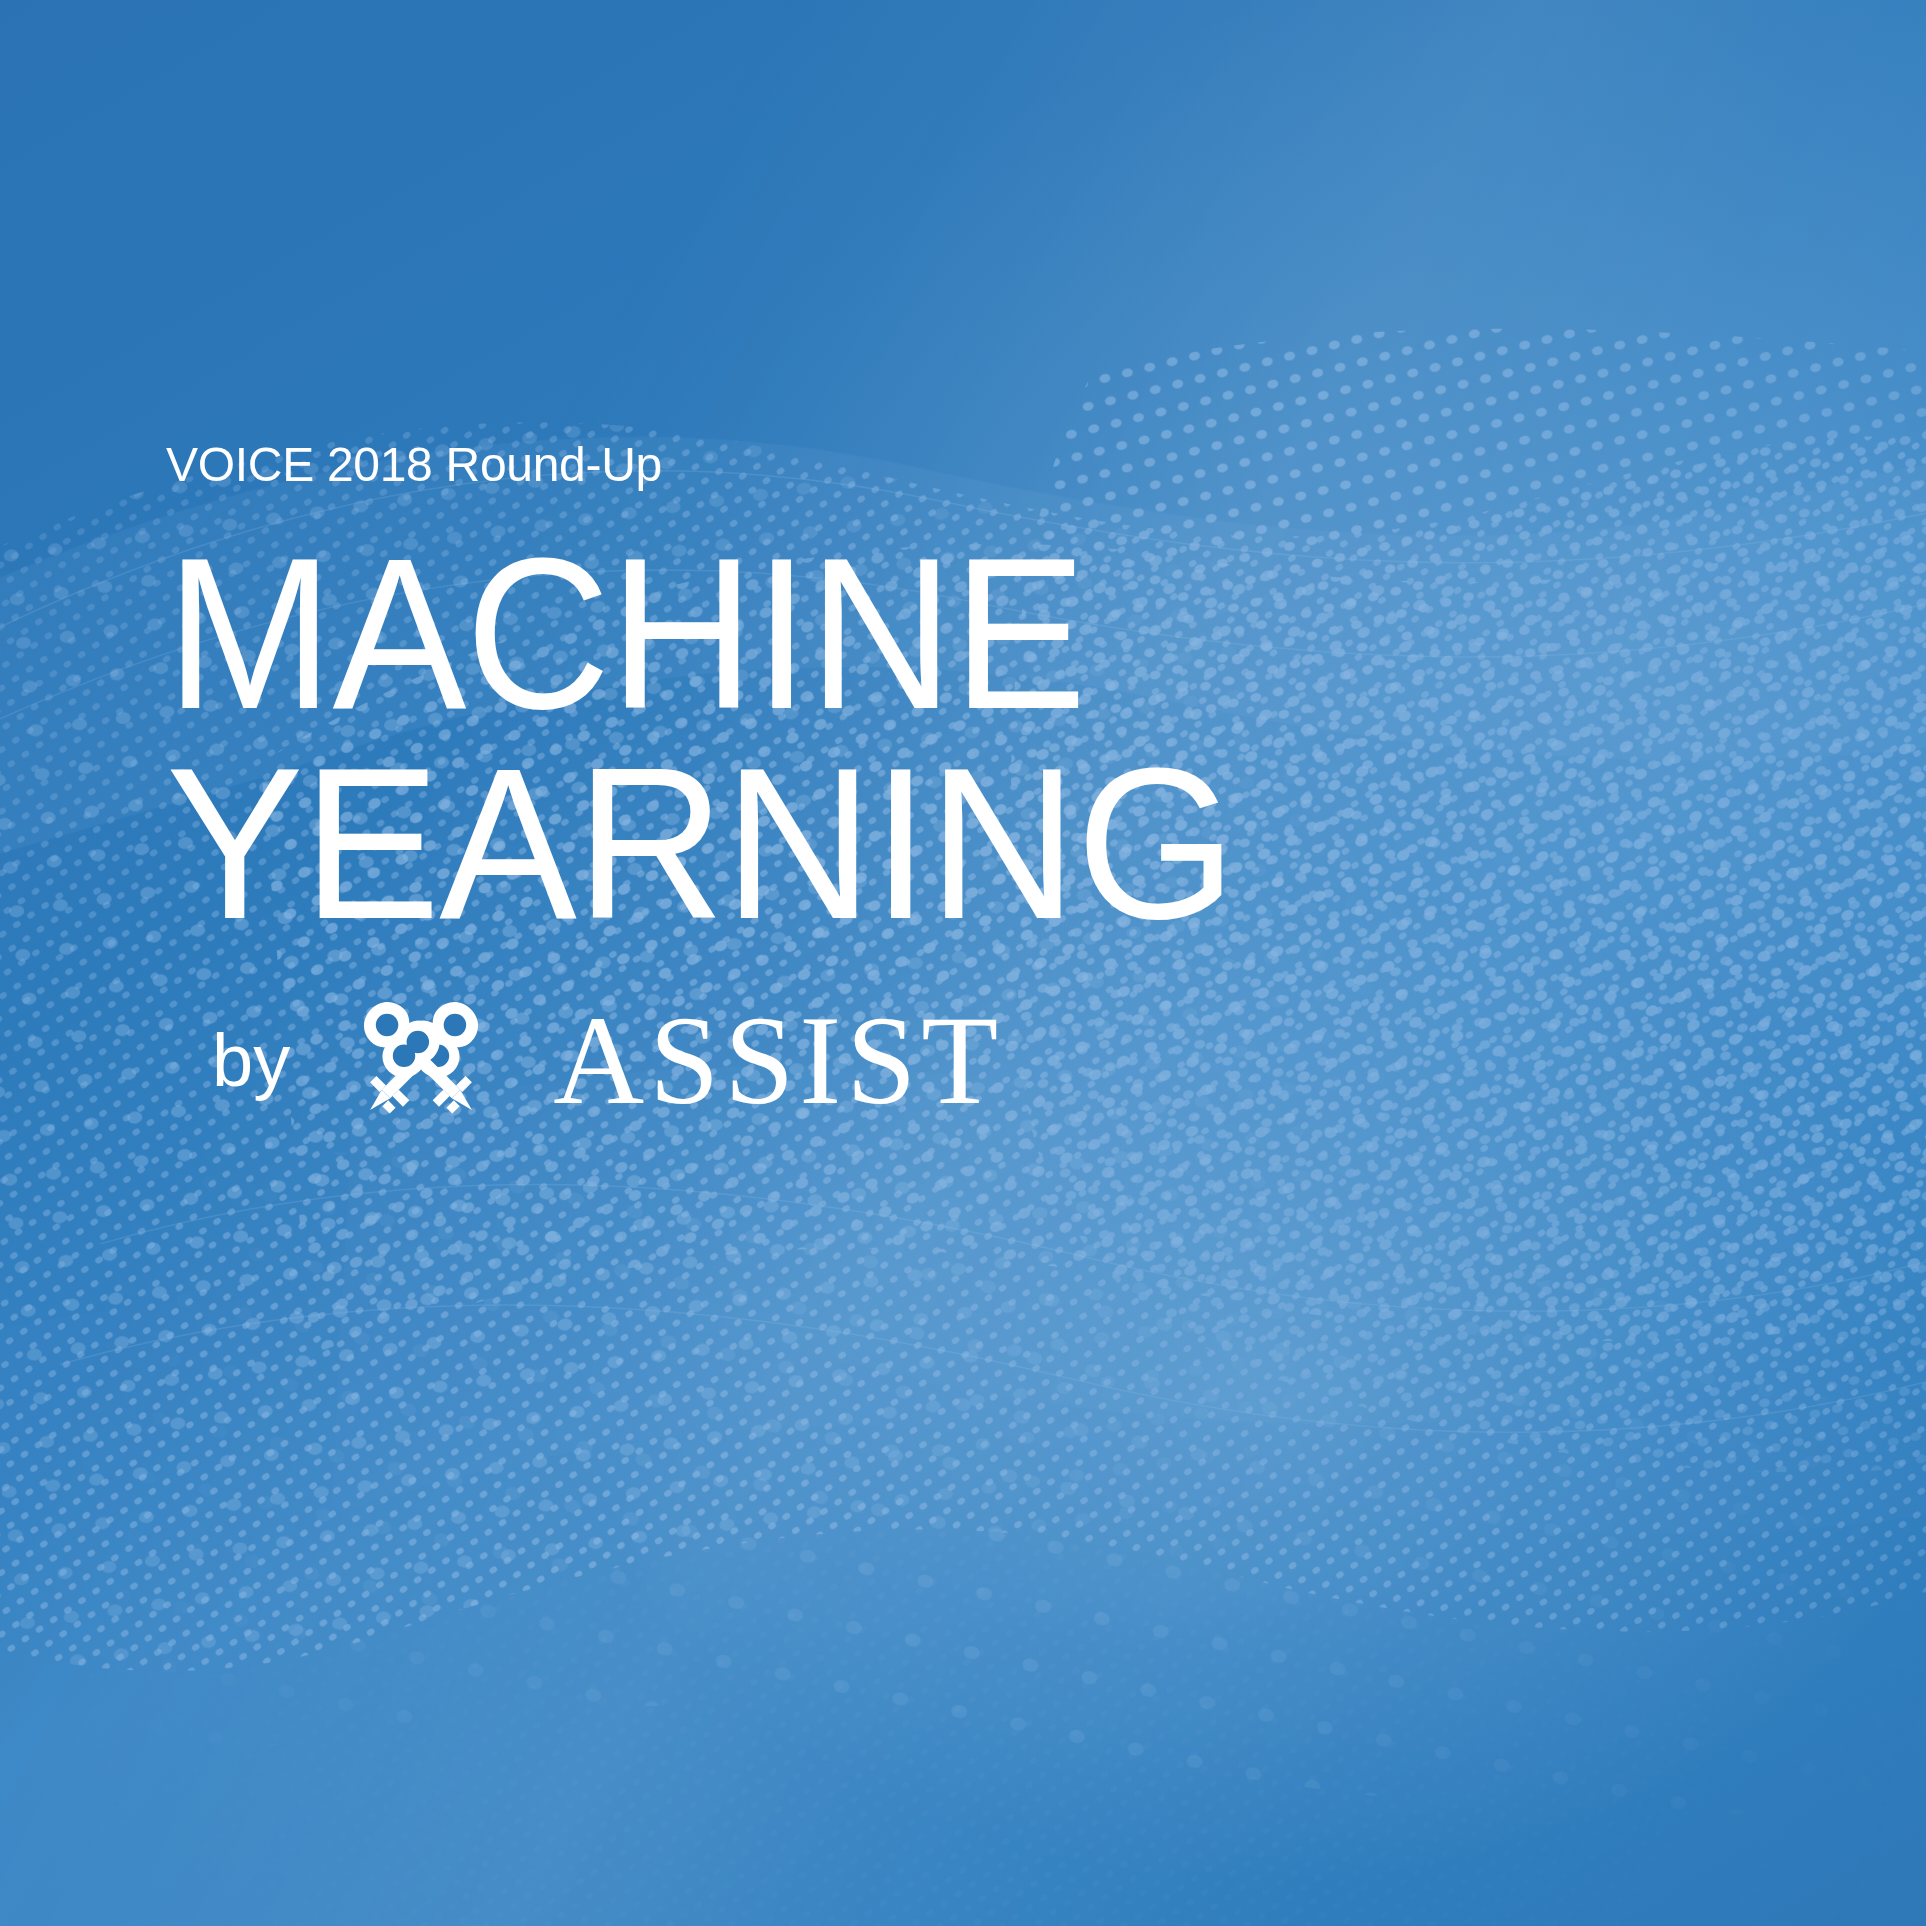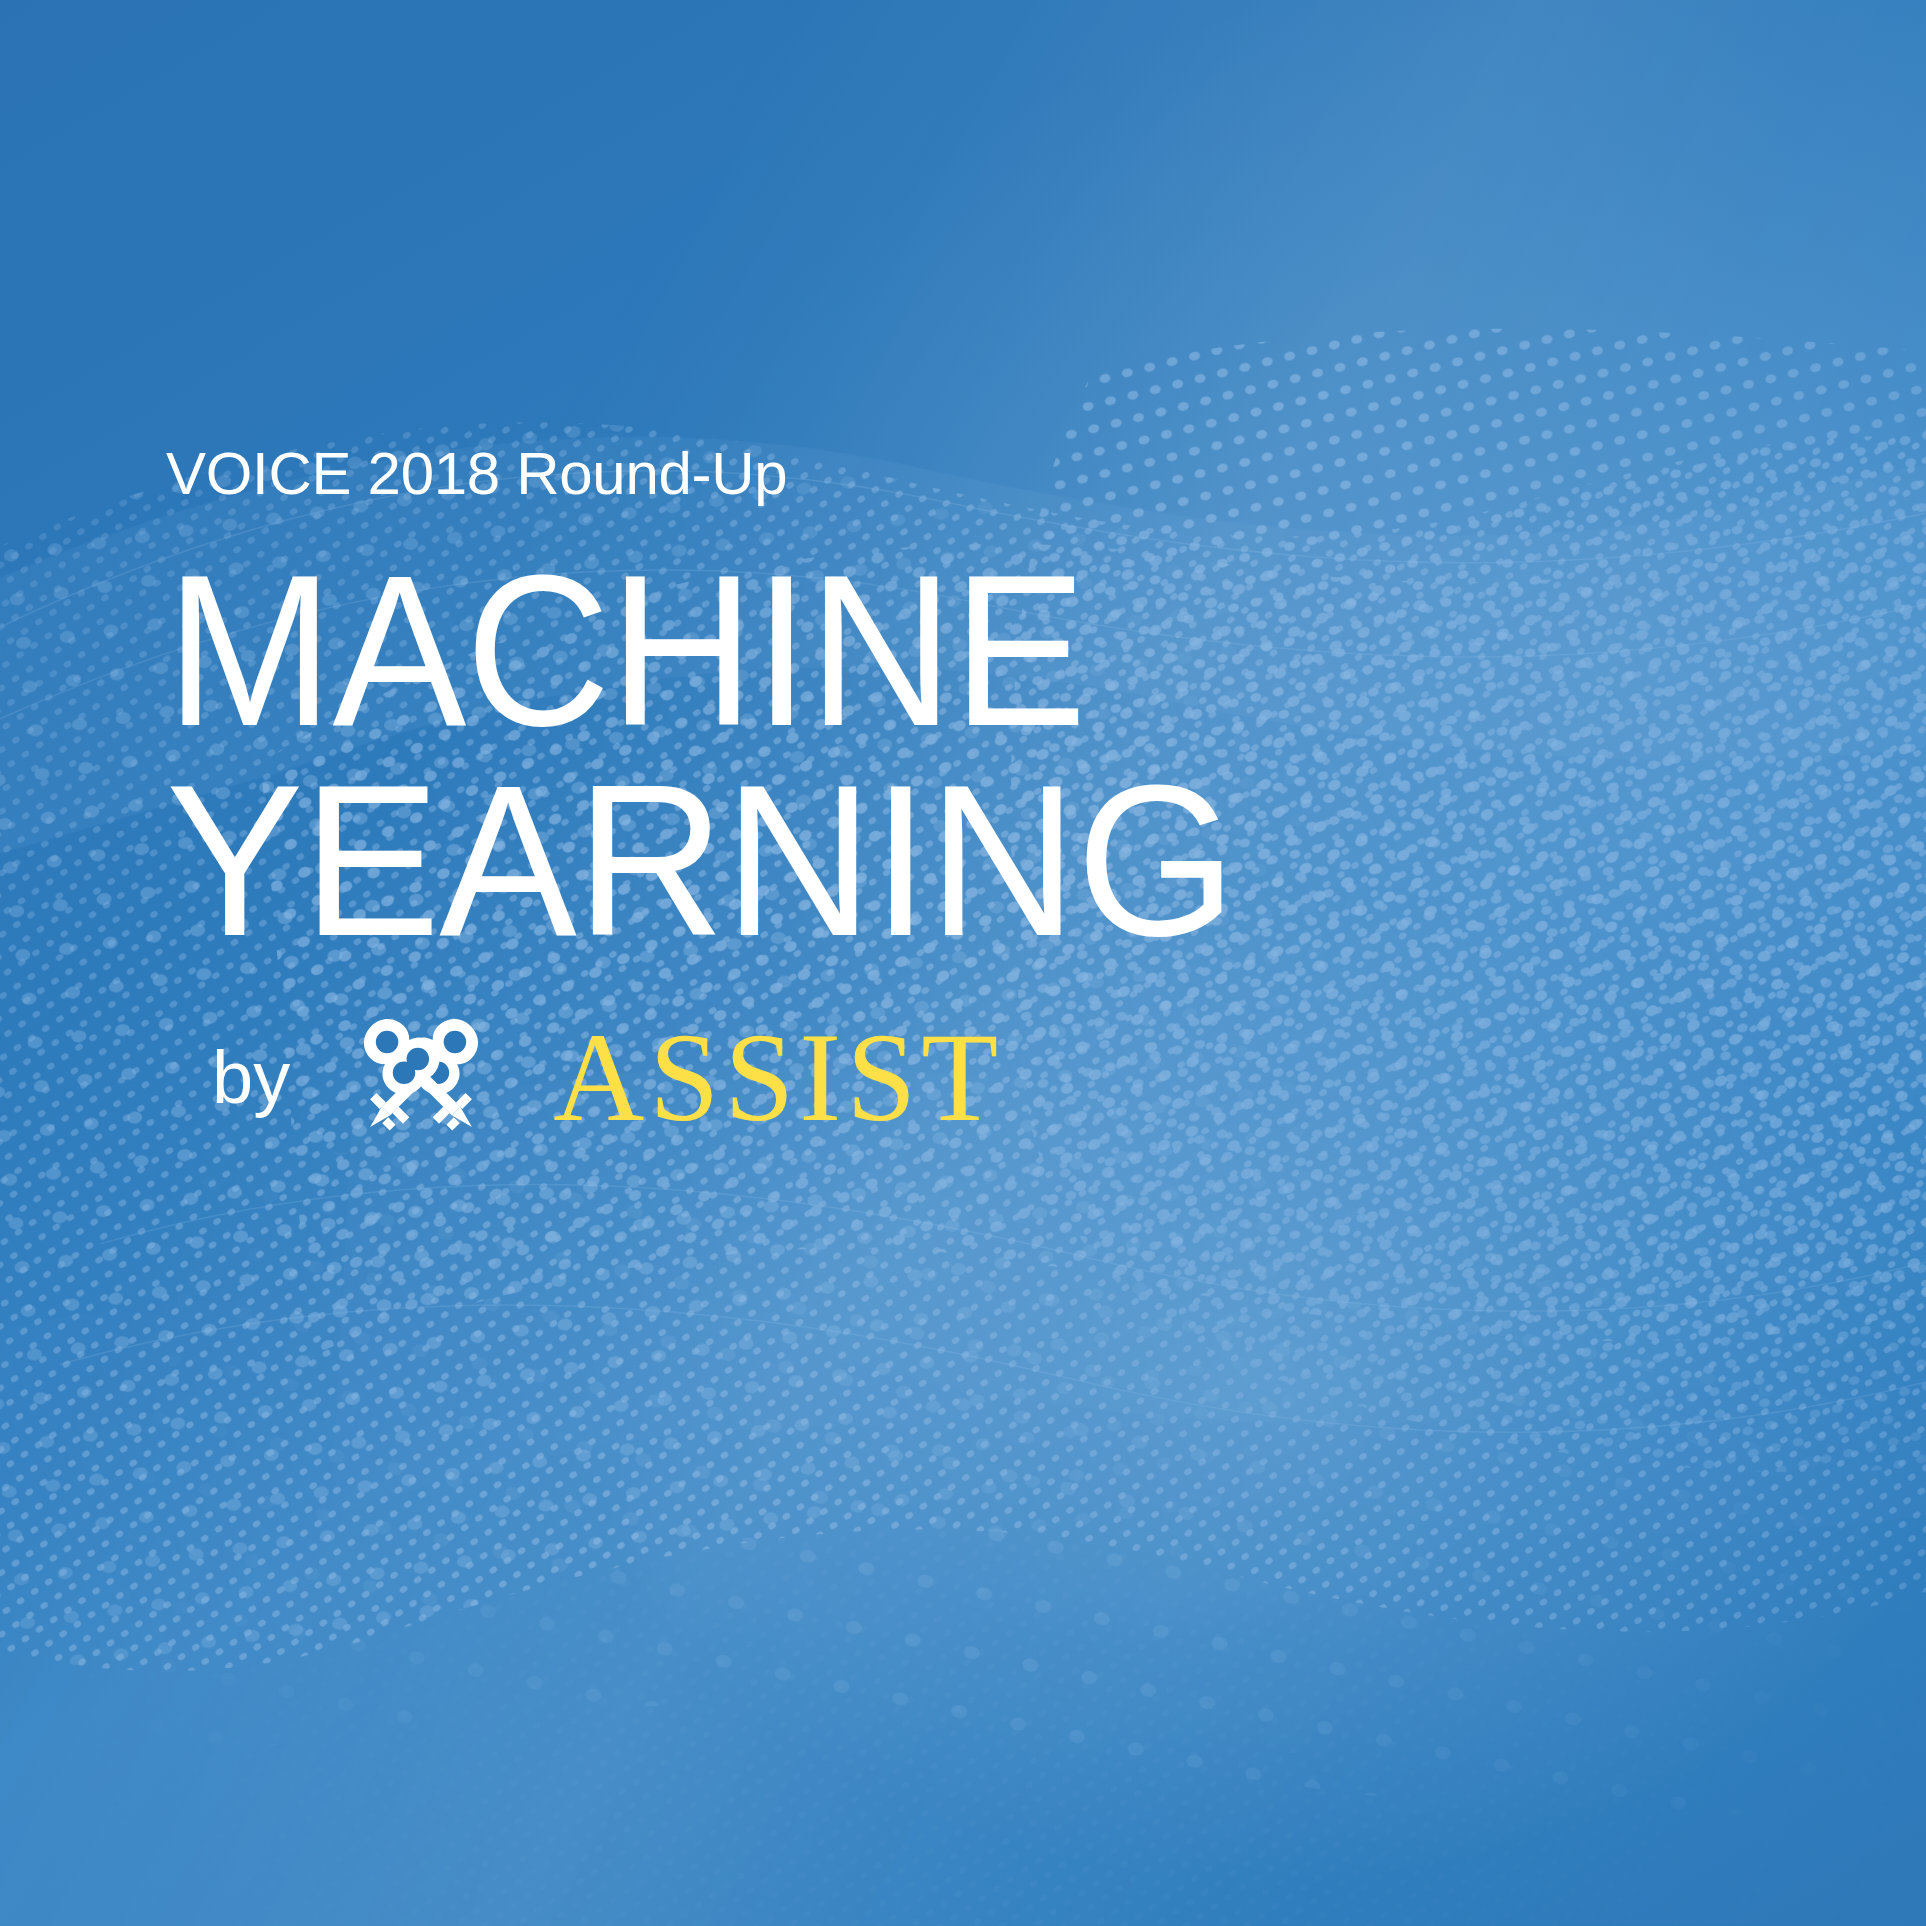--- a/index.html
+++ b/index.html
@@ -42,21 +42,21 @@
   
   .content{
     position:absolute;
     left:166px;
     top:431px;
     width:1605px;
   }
 
   .subtitle{
     color:#FFFFFF;
-    font-size:60px;
+    font-size:48px;
     line-height:1.42;
     font-weight:500;
     letter-spacing:-0.3px;
     white-space:nowrap;
   }
 
   .wordmark{
     margin-top:33px;
   }
   .wordmark-line{
@@ -90,21 +90,21 @@
   .keys-logo{
     margin-left:56px;
     width:150px;
     height:150px;
     flex:0 0 auto;
     margin-top:-3px;
   }
   .keys-logo svg{display:block;width:100%;height:100%;}
   .assist-text{
     margin-left:57px;
-    color:#fde047;
+    color:#ffffff;
     font-family:"Liberation Serif", serif;
     font-size:126px;
     font-weight:400;
     line-height:1;
     letter-spacing:5px;
   }
 </style>
 </head>
 <body>
 

